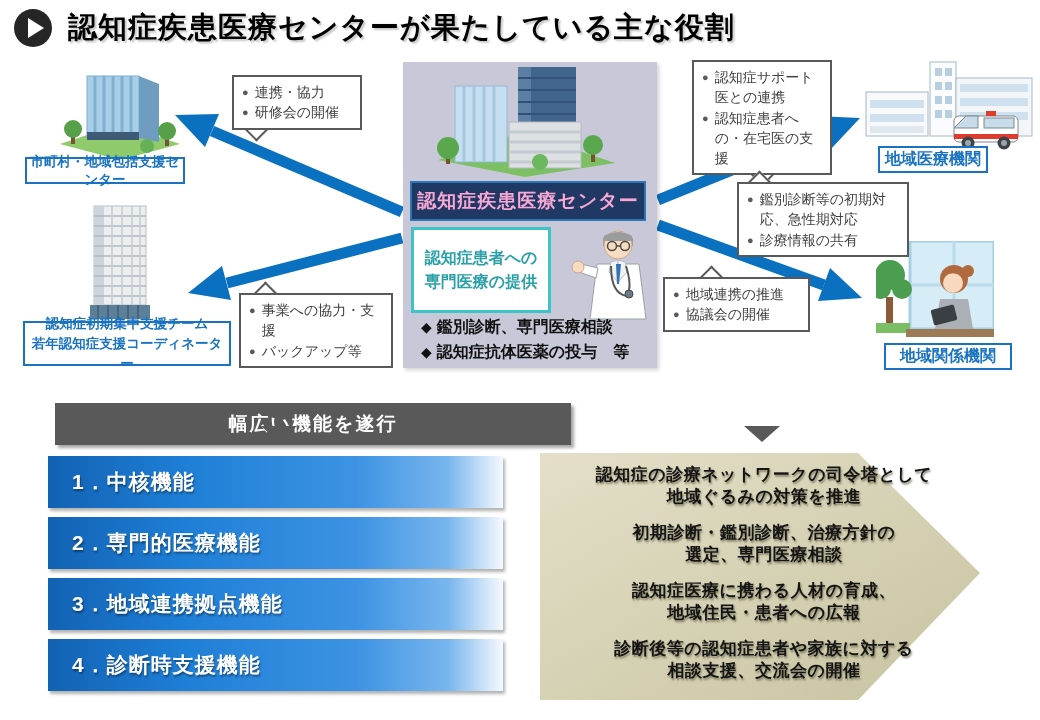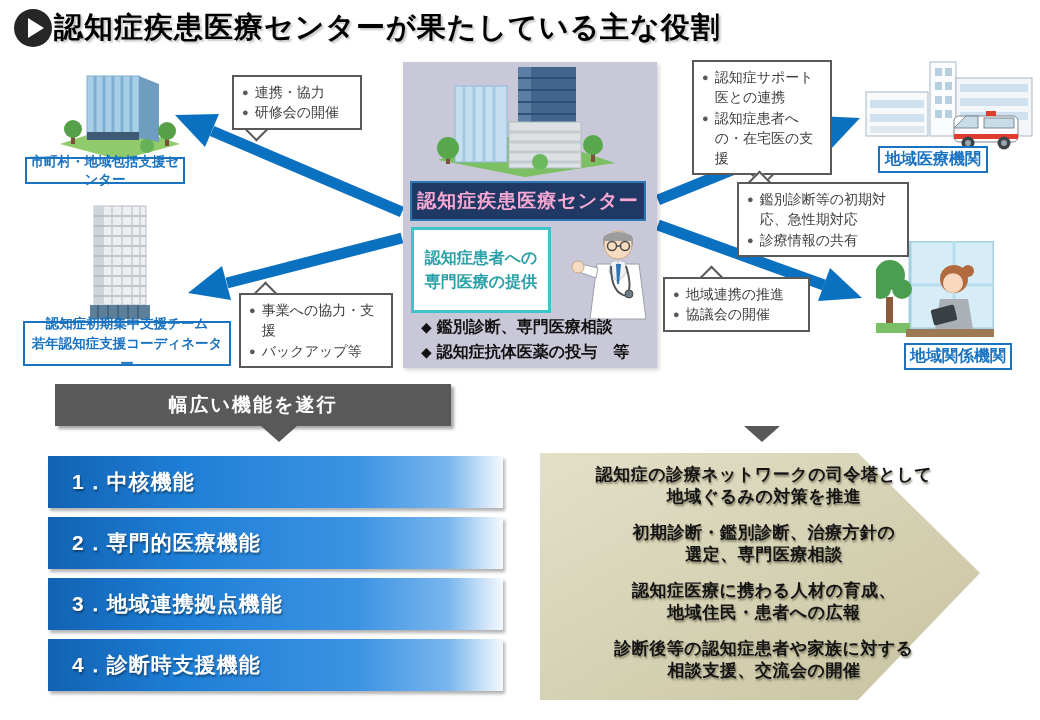--- a/index.html
+++ b/index.html
@@ -1,19 +1,19 @@
 <!DOCTYPE html>
 <html><head>
 <meta charset="utf-8">
 <style>
   html,body{margin:0;padding:0;background:#ffffff;}
   .stage{position:relative;width:1040px;height:720px;background:#ffffff;overflow:hidden;
          font-family:"Liberation Sans","DejaVu Sans",sans-serif;}
   
-  .title-row{position:absolute;left:14px;top:8px;display:flex;align-items:center;gap:2px;}
+  .title-row{position:absolute;left:14px;top:8px;display:flex;align-items:center;gap:16px;}
   .play-icon{width:38px;height:38px;border-radius:50%;background:#262626;position:relative;flex:none;}
   .play-icon::after{content:"";position:absolute;left:14px;top:9px;border-left:16px solid #ffffff;
          border-top:10px solid transparent;border-bottom:10px solid transparent;}
   .page-title{font-size:29px;font-weight:900;color:#000;letter-spacing:1px;
          text-shadow:2px 2px 2px #c8c8c8;white-space:nowrap;}
   
   .arrows{position:absolute;left:0;top:0;z-index:1;pointer-events:none;}
   
   .center-panel{position:absolute;left:403px;top:62px;width:254px;height:306px;background:#c9c8d8;
          z-index:2;box-shadow:2px 2px 4px rgba(0,0,0,0.18);}
@@ -252,21 +252,21 @@
     <rect x="10" y="56" width="7" height="28" fill="#8a5a3b"></rect>
     <rect x="0" y="82" width="34" height="10" fill="#7abf66"></rect>
     <circle cx="92" cy="30" r="6" fill="#b06a3e"></circle>
     <circle cx="78" cy="38" r="14" fill="#b06a3e"></circle>
     <circle cx="77" cy="42" r="10" fill="#f8d9c0"></circle>
     <path d="M66,36 Q77,28 89,37 L89,30 Q78,22 66,30 Z" fill="#b06a3e"></path>
     <polygon points="58,94 64,58 92,58 98,94" fill="#aab0b6"></polygon>
     <rect x="56" y="66" width="24" height="16" rx="2" fill="#3a3f44" transform="rotate(-14 68 74)"></rect>
     <rect x="30" y="88" width="88" height="8" fill="#9b7a55"></rect>
   </svg>
-  <div class="node-label" style="left:904px;top:343px;width:108px;height:27px;font-size:16px">
+  <div class="node-label" style="left:884px;top:343px;width:128px;height:27px;font-size:16px">
     <div>地域関係機関</div>
   </div>
 
   <div class="callout" style="left:232px;top:75px;width:130px">
     <span class="tail tail-down" style="left:16px;bottom:-8px"></span>
     <div class="bubble">
       <div class="c-row">
           <span class="dot">●</span>
           <span>連携・協力</span>
         </div>
@@ -326,21 +326,21 @@
           <span class="dot">●</span>
           <span>地域連携の推進</span>
         </div>
       <div class="c-row">
           <span class="dot">●</span>
           <span>協議会の開催</span>
         </div>
     </div>
   </div>
 
-  <div class="panel-header" style="left:55px;top:384px;width:396px">幅広い機能を遂行</div>
+  <div class="panel-header" style="left:55px;top:403px;width:516px">幅広い機能を遂行</div>
   <div class="down-tri" style="left:261px;top:426px"></div>
   <div class="func-bars">
     <div class="func-bar">1．中核機能</div>
     <div class="func-bar">2．専門的医療機能</div>
     <div class="func-bar">3．地域連携拠点機能</div>
     <div class="func-bar">4．診断時支援機能</div>
   </div>
 
   <div class="down-tri" style="left:744px;top:426px"></div>
   <svg class="chevron-svg" width="445" height="250" viewBox="540 453 445 250">

